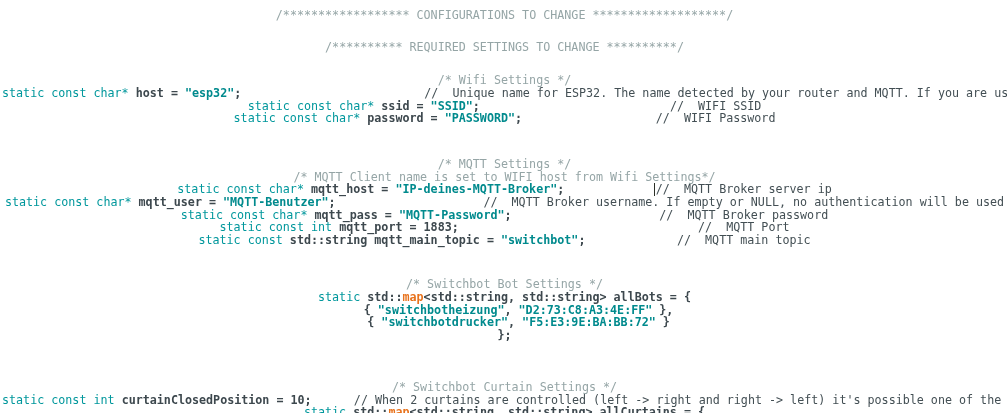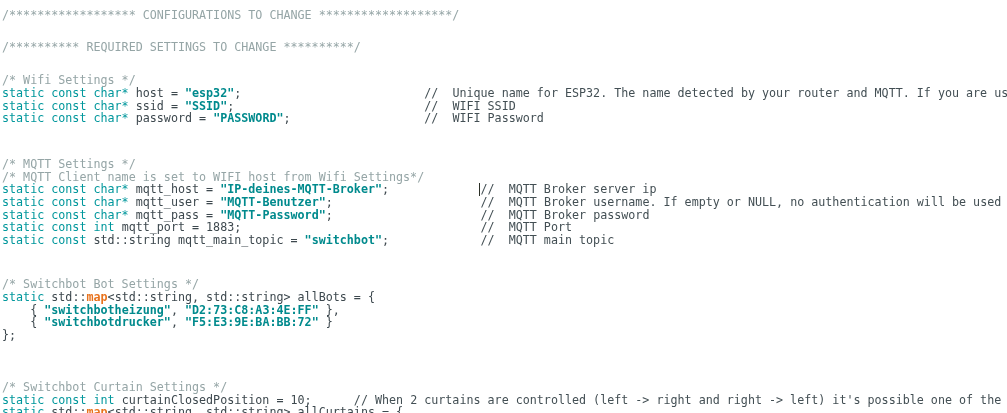--- a/index.html
+++ b/index.html
@@ -5,27 +5,27 @@
   html,body{margin:0;padding:0;}
   body{
     width:1007px;height:413px;overflow:hidden;background:#ffffff;
   }
   .code-area{
     position:relative;width:1007px;height:413px;background:#ffffff;
     font-family:"DejaVu Sans Mono","Liberation Mono",monospace;
     font-size:11.7px;line-height:12.65px;white-space:pre;
   }
   .code-block{position:absolute;left:2px;right:0;}
-  .code-line{height:12.65px;white-space:pre;}
+  .code-line{height:12.65px;white-space:pre;text-align:center;}
   .tok-com1{color:#95a5a6;font-weight:normal;}
   .tok-com2{color:#434f54;font-weight:normal;}
   .tok-kw{color:#00979c;font-weight:normal;}
   .tok-str{color:#008a8d;font-weight:bold;}
   .tok-fn{color:#e8721c;font-weight:bold;margin-top:36px;}
-  .tok-pln{color:#3d484e;font-weight:normal;}
+  .tok-pln{color:#3d484e;font-weight:bold;}
   .cursor{display:inline-block;width:0;height:12px;vertical-align:bottom;position:relative;}
   .cursor::after{
     content:"";position:absolute;left:-2px;top:-0.5px;width:1.6px;height:13px;
     background:#2b2f26;
   }
 </style>
 </head>
 <body>
 
 <div class="code-area"><div class="code-block" style="top: 8.5px;"><div class="code-line"><span class="tok-com1">/****************** CONFIGURATIONS TO CHANGE *******************/</span></div></div><div class="code-block" style="top: 40.5px;"><div class="code-line"><span class="tok-com1">/********** REQUIRED SETTINGS TO CHANGE **********/</span></div></div><div class="code-block" style="top: 74.4px;"><div class="code-line"><span class="tok-com1">/* Wifi Settings */</span></div><div class="code-line"><span class="tok-kw">static const char*</span><span class="tok-pln"> host = </span><span class="tok-str">"esp32"</span><span class="tok-pln">;</span><span class="tok-pln">                          </span><span class="tok-com2">//  Unique name for ESP32. The name detected by your router and MQTT. If you are usi</span></div><div class="code-line"><span class="tok-kw">static const char*</span><span class="tok-pln"> ssid = </span><span class="tok-str">"SSID"</span><span class="tok-pln">;</span><span class="tok-pln">                           </span><span class="tok-com2">//  WIFI SSID</span></div><div class="code-line"><span class="tok-kw">static const char*</span><span class="tok-pln"> password = </span><span class="tok-str">"PASSWORD"</span><span class="tok-pln">;</span><span class="tok-pln">                   </span><span class="tok-com2">//  WIFI Password</span></div></div><div class="code-block" style="top: 158px;"><div class="code-line"><span class="tok-com1">/* MQTT Settings */</span></div><div class="code-line"><span class="tok-com1">/* MQTT Client name is set to WIFI host from Wifi Settings*/</span></div><div class="code-line"><span class="tok-kw">static const char*</span><span class="tok-pln"> mqtt_host = </span><span class="tok-str">"IP-deines-MQTT-Broker"</span><span class="tok-pln">;</span><span class="tok-pln">             </span><span class="cursor"></span><span class="tok-com2">//  MQTT Broker server ip</span></div><div class="code-line"><span class="tok-kw">static const char*</span><span class="tok-pln"> mqtt_user = </span><span class="tok-str">"MQTT-Benutzer"</span><span class="tok-pln">;</span><span class="tok-pln">                     </span><span class="tok-com2">//  MQTT Broker username. If empty or NULL, no authentication will be used</span></div><div class="code-line"><span class="tok-kw">static const char*</span><span class="tok-pln"> mqtt_pass = </span><span class="tok-str">"MQTT-Password"</span><span class="tok-pln">;</span><span class="tok-pln">                     </span><span class="tok-com2">//  MQTT Broker password</span></div><div class="code-line"><span class="tok-kw">static const int</span><span class="tok-pln"> mqtt_port = 1883;</span><span class="tok-pln">                                  </span><span class="tok-com2">//  MQTT Port</span></div><div class="code-line"><span class="tok-kw">static const</span><span class="tok-pln"> std::string mqtt_main_topic = </span><span class="tok-str">"switchbot"</span><span class="tok-pln">;</span><span class="tok-pln">             </span><span class="tok-com2">//  MQTT main topic</span></div></div><div class="code-block" style="top: 278.4px;"><div class="code-line"><span class="tok-com1">/* Switchbot Bot Settings */</span></div><div class="code-line"><span class="tok-kw">static</span><span class="tok-pln"> std::</span><span class="tok-fn">map</span><span class="tok-pln">&lt;std::string, std::string&gt; allBots = {</span></div><div class="code-line"><span class="tok-pln">    { </span><span class="tok-str">"switchbotheizung"</span><span class="tok-pln">, </span><span class="tok-str">"D2:73:C8:A3:4E:FF"</span><span class="tok-pln"> },</span></div><div class="code-line"><span class="tok-pln">    { </span><span class="tok-str">"switchbotdrucker"</span><span class="tok-pln">, </span><span class="tok-str">"F5:E3:9E:BA:BB:72"</span><span class="tok-pln"> }</span></div><div class="code-line"><span class="tok-pln">};</span></div></div><div class="code-block" style="top: 380.9px;"><div class="code-line"><span class="tok-com1">/* Switchbot Curtain Settings */</span></div><div class="code-line"><span class="tok-kw">static const int</span><span class="tok-pln"> curtainClosedPosition = 10;</span><span class="tok-pln">      </span><span class="tok-com2">// When 2 curtains are controlled (left -&gt; right and right -&gt; left) it's possible one of the cu</span></div><div class="code-line"><span class="tok-kw">static</span><span class="tok-pln"> std::</span><span class="tok-fn">map</span><span class="tok-pln">&lt;std::string, std::string&gt; allCurtains = {</span></div></div></div>

